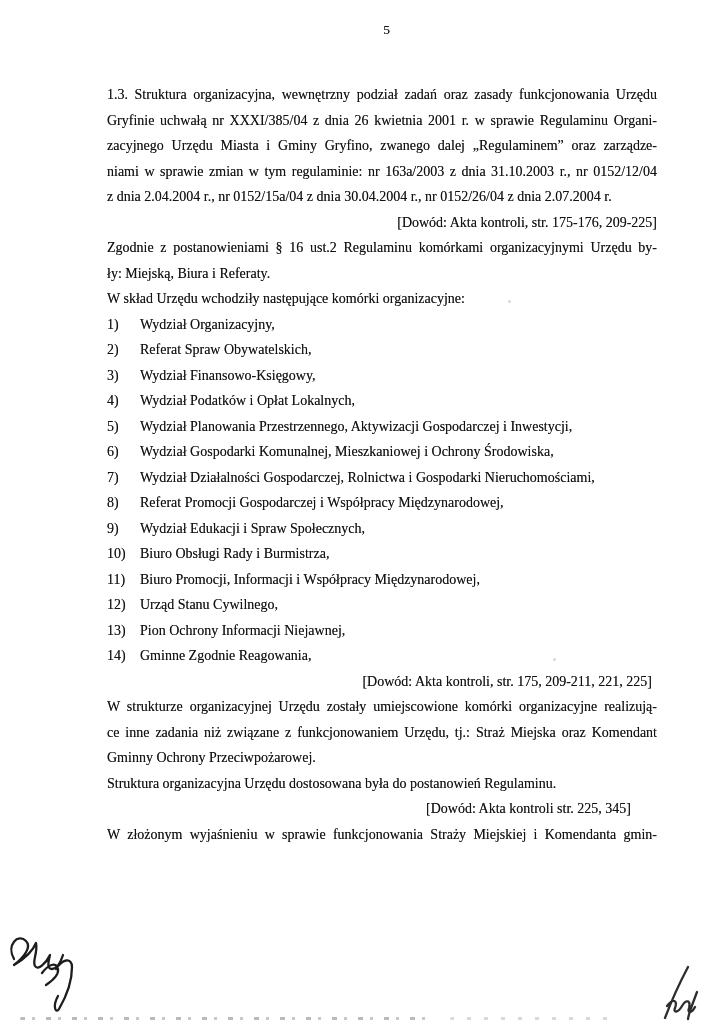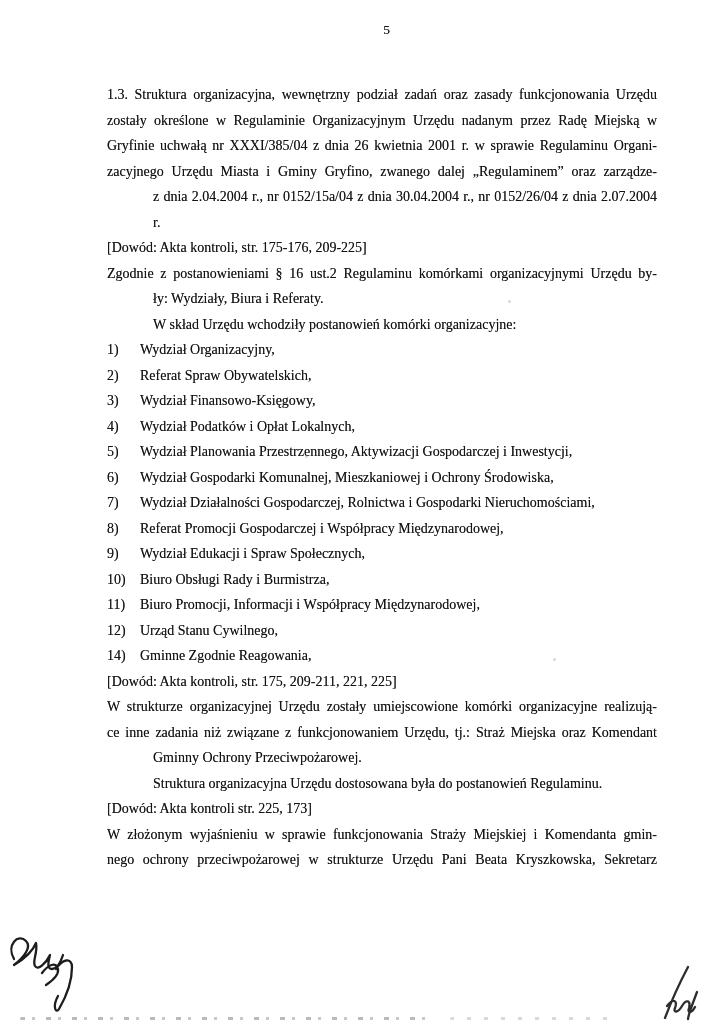--- a/index.html
+++ b/index.html
@@ -14,22 +14,22 @@
     text-align:center; font-size:13.5px;
     transform:translateX(25px);
     text-shadow:0 0 .4px rgba(0,0,0,.5);
   }
   .content {
     position:absolute; left:107px; top:82px; width:550px;
     font-size:14px; line-height:25.5px;
     text-shadow:0 0 .45px rgba(0,0,0,.55);
   }
   .jline { text-align:justify; text-align-last:justify; }
-  .jline.endline { text-align-last:left;margin-left:46px; }
-  .evidence { text-align:left; }
+  .jline.endline { text-align-last:left; }
+  .evidence { text-align:right; }
   .li-row { display:flex; }
   .li-num { flex:0 0 33px; }
   .li-text { flex:1 1 auto; }
   .sig { position:absolute; }
   .sig path { fill:none; stroke:#1d1d1d; stroke-width:2.3; stroke-linecap:round; stroke-linejoin:round; }
   .sig-left { left:2px; top:925px; }
   .sig-right { left:645px; top:960px; opacity:.92; }
   .cutoff-artifact {
     position:absolute; top:1017px; height:3px; border-radius:2px;
     filter:blur(.6px);
@@ -45,32 +45,32 @@
 </head>
 <body>
 
 <div class="page">
 
   <div class="page-number">5</div>
 
   <main class="content">
       <div class="para">
         <div class="jline">1.3. Struktura organizacyjna, wewnętrzny podział zadań oraz zasady funkcjonowania Urzędu</div>
-        <div class="jline">zostały określone w Regulaminie Organizacyjnym Urzędu nadanym przez Radę Miejską w</div>
         <div class="jline">Gryfinie uchwałą nr XXXI/385/04 z dnia 26 kwietnia 2001 r. w sprawie Regulaminu Organi-</div>
         <div class="jline">zacyjnego Urzędu Miasta i Gminy Gryfino, zwanego dalej „Regulaminem” oraz zarządze-</div>
+        <div class="jline">niami w sprawie zmian w tym regulaminie: nr 163a/2003 z dnia 31.10.2003 r., nr 0152/12/04</div>
         <div class="jline endline">z dnia 2.04.2004 r., nr 0152/15a/04 z dnia 30.04.2004 r., nr 0152/26/04 z dnia 2.07.2004 r.</div>
       </div>
       <div class="evidence">[Dowód: Akta kontroli, str. 175-176, 209-225]</div>
       <div class="para">
         <div class="jline">Zgodnie z postanowieniami § 16 ust.2 Regulaminu komórkami organizacyjnymi Urzędu by-</div>
-        <div class="jline endline">ły: Wydziały, Biura i Referaty.</div>
+        <div class="jline endline">ły: Miejską, Biura i Referaty.</div>
       </div>
       <div class="para">
-        <div class="jline endline">W skład Urzędu wchodziły postanowień komórki organizacyjne:</div>
+        <div class="jline endline">W skład Urzędu wchodziły następujące komórki organizacyjne:</div>
       </div>
       <div class="li-row">
         <span class="li-num">1)</span>
         <span class="li-text">Wydział Organizacyjny,</span>
       </div>
       <div class="li-row">
         <span class="li-num">2)</span>
         <span class="li-text">Referat Spraw Obywatelskich,</span>
       </div>
       <div class="li-row">
@@ -107,36 +107,39 @@
       </div>
       <div class="li-row">
         <span class="li-num">11)</span>
         <span class="li-text">Biuro Promocji, Informacji i Współpracy Międzynarodowej,</span>
       </div>
       <div class="li-row">
         <span class="li-num">12)</span>
         <span class="li-text">Urząd Stanu Cywilnego,</span>
       </div>
       <div class="li-row">
+        <span class="li-num">13)</span>
+        <span class="li-text">Pion Ochrony Informacji Niejawnej,</span>
+      </div>
+      <div class="li-row">
         <span class="li-num">14)</span>
         <span class="li-text">Gminne Zgodnie Reagowania,</span>
       </div>
       <div class="evidence" style="padding-right: 5px; font-family: Liberation Serif, serif;">[Dowód: Akta kontroli, str. 175, 209-211, 221, 225]</div>
       <div class="para">
         <div class="jline">W strukturze organizacyjnej Urzędu zostały umiejscowione komórki organizacyjne realizują-</div>
         <div class="jline">ce inne zadania niż związane z funkcjonowaniem Urzędu, tj.: Straż Miejska oraz Komendant</div>
         <div class="jline endline">Gminny Ochrony Przeciwpożarowej.</div>
       </div>
       <div class="para">
         <div class="jline endline">Struktura organizacyjna Urzędu dostosowana była do postanowień Regulaminu.</div>
       </div>
-      <div class="evidence" style="padding-right: 26px;">[Dowód: Akta kontroli str. 225, 173]</div>
+      <div class="evidence" style="padding-right: 26px;">[Dowód: Akta kontroli str. 225, 345]</div>
       <div class="para">
         <div class="jline">W złożonym wyjaśnieniu w sprawie funkcjonowania Straży Miejskiej i Komendanta gmin-</div>
-        <div class="jline">nego ochrony przeciwpożarowej w strukturze Urzędu Pani Beata Kryszkowska, Sekretarz</div>
       </div>
     </main>
 
   <svg class="sig sig-left" width="92" height="92" viewBox="0 0 92 92" aria-hidden="true">
     <path d="M12 34 C4 20 16 8 24 16 C30 22 22 32 12 40 C22 34 30 28 34 18 C36 28 30 36 33 41 C36 46 44 38 48 30 C46 38 45 44 50 44 C55 44 59 36 61 30"></path>
     <path d="M40 48 C46 40 54 36 56 44 C57 50 50 56 44 60 M54 44 C60 34 70 32 70 42 C70 56 64 72 57 84 C54 89 50 82 56 71"></path>
   </svg>
 
   <svg class="sig sig-right" width="76" height="63" viewBox="0 0 76 63" aria-hidden="true">
     <path d="M20 58 C26 42 34 24 43 7 M22 46 C28 38 33 40 30 48 C28 53 33 53 37 46 C41 39 46 40 44 48 C42 54 47 53 50 47 M52 32 C48 43 44 52 43 59"></path>

